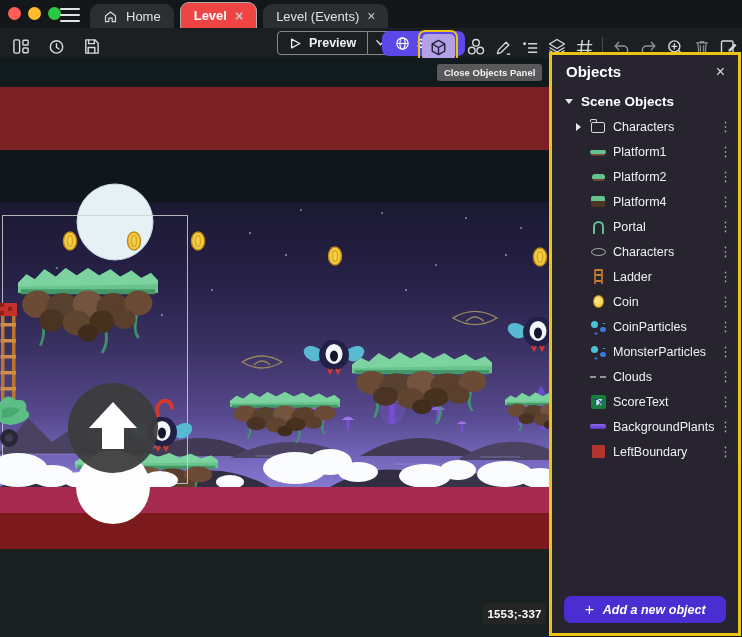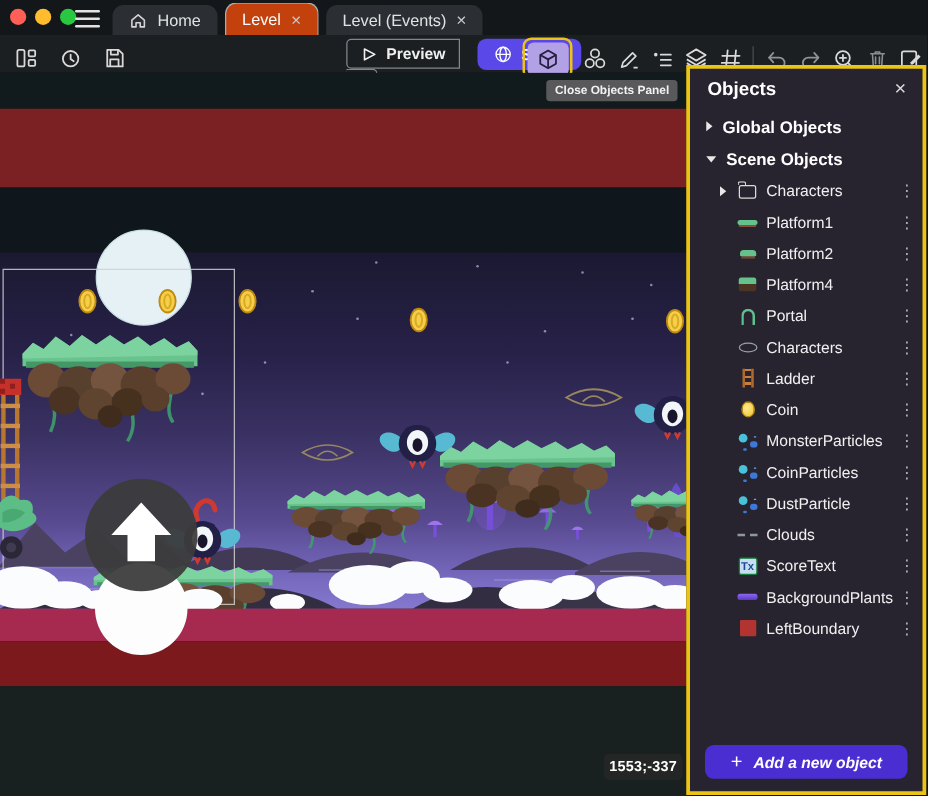--- a/index.html
+++ b/index.html
@@ -11,30 +11,30 @@
   .tabbar { position:absolute; left:0; top:0; width:742px; height:28px; background:#141719; }
   .traffic { position:absolute; left:8px; top:7px; display:flex; gap:7px; }
   .traffic span { width:13px; height:13px; border-radius:50%; display:block; }
   .tl-red{background:#ff5f57} .tl-yellow{background:#febc2e} .tl-green{background:#28c840}
   .hamburger { position:absolute; left:60px; top:8px; width:20px; height:14px;
     display:flex; flex-direction:column; justify-content:space-between; cursor:pointer;}
   .hamburger i { display:block; height:2.2px; background:#e3e3e3; border-radius:1px; }
   .tabs { position:absolute; left:90px; bottom:0; display:flex; gap:6px; align-items:flex-end; }
   .tab { height:24px; padding:0 13px; display:flex; align-items:center; gap:8px;
     background:#2b2f33; color:#e2e2e2; font-size:13px; border-radius:9px 9px 0 0; }
-  .tab.active { height:26px; background:#c2410c; border:1px solid #a9adb2; border-bottom:none;
-    font-weight:normal; color:#fff; }
+  .tab.active { height:26px; background:#ef4444; border:1px solid #a9adb2; border-bottom:none;
+    font-weight:bold; color:#fff; }
   .tab .close-x { color:#c9c9c9; font-size:14px; line-height:1; }
   .close-x::before { content:"×"; }
 
   
   .toolbar { position:absolute; left:0; top:28px; width:742px; height:30px; background:#1b1f22; }
   .tb-left { position:absolute; left:9px; top:5px; display:flex; gap:11px; align-items:center; }
   .tb-left svg { display:block; }
-  .preview-group { position:absolute; left:277px; top:3px; display:flex;flex-direction:column; }
+  .preview-group { position:absolute; left:277px; top:3px; display:flex; }
   .btn-preview { display:flex; align-items:center; gap:7px; border:1px solid #84878a;
     border-radius:4px 0 0 4px; padding:3px 11px; color:#f0f0f0; font-size:12.5px; font-weight:bold; height:24px;}
   .btn-prevchev { width:25px; border:1px solid #84878a; border-left:none; border-radius:0 4px 4px 0;
     display:flex; align-items:center; justify-content:center; height:24px;}
   .btn-share { position:absolute; left:382px; top:3px; height:25px; background:#5b48e8; border-radius:7px;
     display:flex; align-items:center; gap:7px; padding:0 13px; color:#fff; font-size:12.5px; font-weight:bold; }
   .tb-right { position:absolute; right:1px; top:2px; display:flex; align-items:center; gap:3px; }
   .tool-ic { width:24px; height:26px; display:flex; align-items:center; justify-content:center; }
   .cube-wrap { border:2.5px solid #ecc414; border-radius:7px; padding:1.5px; margin-right:3px; }
   .cube-btn { width:33px; height:27px; background:#b3a1e6; border-radius:5px;
@@ -98,21 +98,21 @@
   .icon-checkpoint { width:15px; height:8px; border:1.6px solid #99a0a6; border-radius:50%; }
   .icon-ladder { width:9px; height:15px; border-left:2px solid #b06a2c; border-right:2px solid #b06a2c;
     background:repeating-linear-gradient(180deg,#c8803c 0 2px,transparent 2px 5.5px); }
   .icon-coin { width:11px; height:13px; border-radius:50%; border:1px solid #bb8a10;
     background:radial-gradient(circle at 38% 38%, #ffe98a, #f0c433); }
   .icon-particles::before { content:""; position:absolute; left:1px; top:2px; width:7px; height:7px;
     border-radius:50%; background:#49c2d9; }
   .icon-particles::after { content:""; position:absolute; left:10px; top:8px; width:5.5px; height:5.5px;
     border-radius:50%; background:#3d78d8; box-shadow:-7px 4px 0 -1.5px #3d78d8, 1px -6px 0 -2px #6aa6e8; }
   .icon-dashes { width:16px; height:0; border-top:2px dashed #8f969c; }
-  .icon-text { width:15px; height:14px; background:#c7ddf1; border:1px solid #15803d; border-radius:2px;
+  .icon-text { width:15px; height:14px; background:#c7ddf1; border:4px solid #15803d; border-radius:2px;
     color:#1d4f8f; font-size:9px; font-weight:bold; display:flex; align-items:center; justify-content:center; }
   .icon-plants-bar { width:16px; height:5px; border-radius:2px;
     background:linear-gradient(180deg,#8d68ef,#5b39c9); }
   .icon-red-square { width:13px; height:13px; background:#b23431; border-radius:1px; }
 
   .add-btn { margin:6px 12px 10px 12px; height:27px; background:#4b2ed1; border-radius:7px;
     display:flex; align-items:center; justify-content:center; gap:9px; color:#fff;
     font-size:12.5px; font-weight:bold; cursor:pointer; flex:0 0 auto;font-style:italic; }
   .add-btn .plus::before { content:"+"; font-size:16px; font-weight:normal; }
 
@@ -481,24 +481,20 @@
 
   <div class="tooltip">Close Objects Panel</div>
 
   <div class="objects-panel">
     <div class="panel-header">
       <span class="panel-title">Objects</span>
       <span class="panel-close close-x"></span>
     </div>
     <div class="obj-tree">
       <div class="section-row">
-        <span class="arr-right"></span>
-        <span>Global Objects</span>
-      </div>
-      <div class="section-row">
         <span class="arr-down"></span>
         <span>Scene Objects</span>
       </div>
       <div>
           <div class="obj-row">
     <span class="obj-arrow"></span>
     <span class="obj-icon">
               <span class="icon-folder"></span>
             </span>
     <span class="obj-label">Characters</span>
@@ -558,37 +554,29 @@
               <span class="icon-coin"></span>
             </span>
     <span class="obj-label">Coin</span>
     <span class="obj-menu"></span>
   </div>
           <div class="obj-row">
     <span class="obj-arrow" style="visibility: hidden;"></span>
     <span class="obj-icon">
               <span class="icon-particles"></span>
             </span>
+    <span class="obj-label">CoinParticles</span>
+    <span class="obj-menu"></span>
+  </div>
+          <div class="obj-row">
+    <span class="obj-arrow" style="visibility: hidden;"></span>
+    <span class="obj-icon">
+              <span class="icon-particles"></span>
+            </span>
     <span class="obj-label">MonsterParticles</span>
-    <span class="obj-menu"></span>
-  </div>
-          <div class="obj-row">
-    <span class="obj-arrow" style="visibility: hidden;"></span>
-    <span class="obj-icon">
-              <span class="icon-particles"></span>
-            </span>
-    <span class="obj-label">CoinParticles</span>
-    <span class="obj-menu"></span>
-  </div>
-          <div class="obj-row">
-    <span class="obj-arrow" style="visibility: hidden;"></span>
-    <span class="obj-icon">
-              <span class="icon-particles"></span>
-            </span>
-    <span class="obj-label">DustParticle</span>
     <span class="obj-menu"></span>
   </div>
           <div class="obj-row">
     <span class="obj-arrow" style="visibility: hidden;"></span>
     <span class="obj-icon">
               <span class="icon-dashes"></span>
             </span>
     <span class="obj-label">Clouds</span>
     <span class="obj-menu"></span>
   </div>

